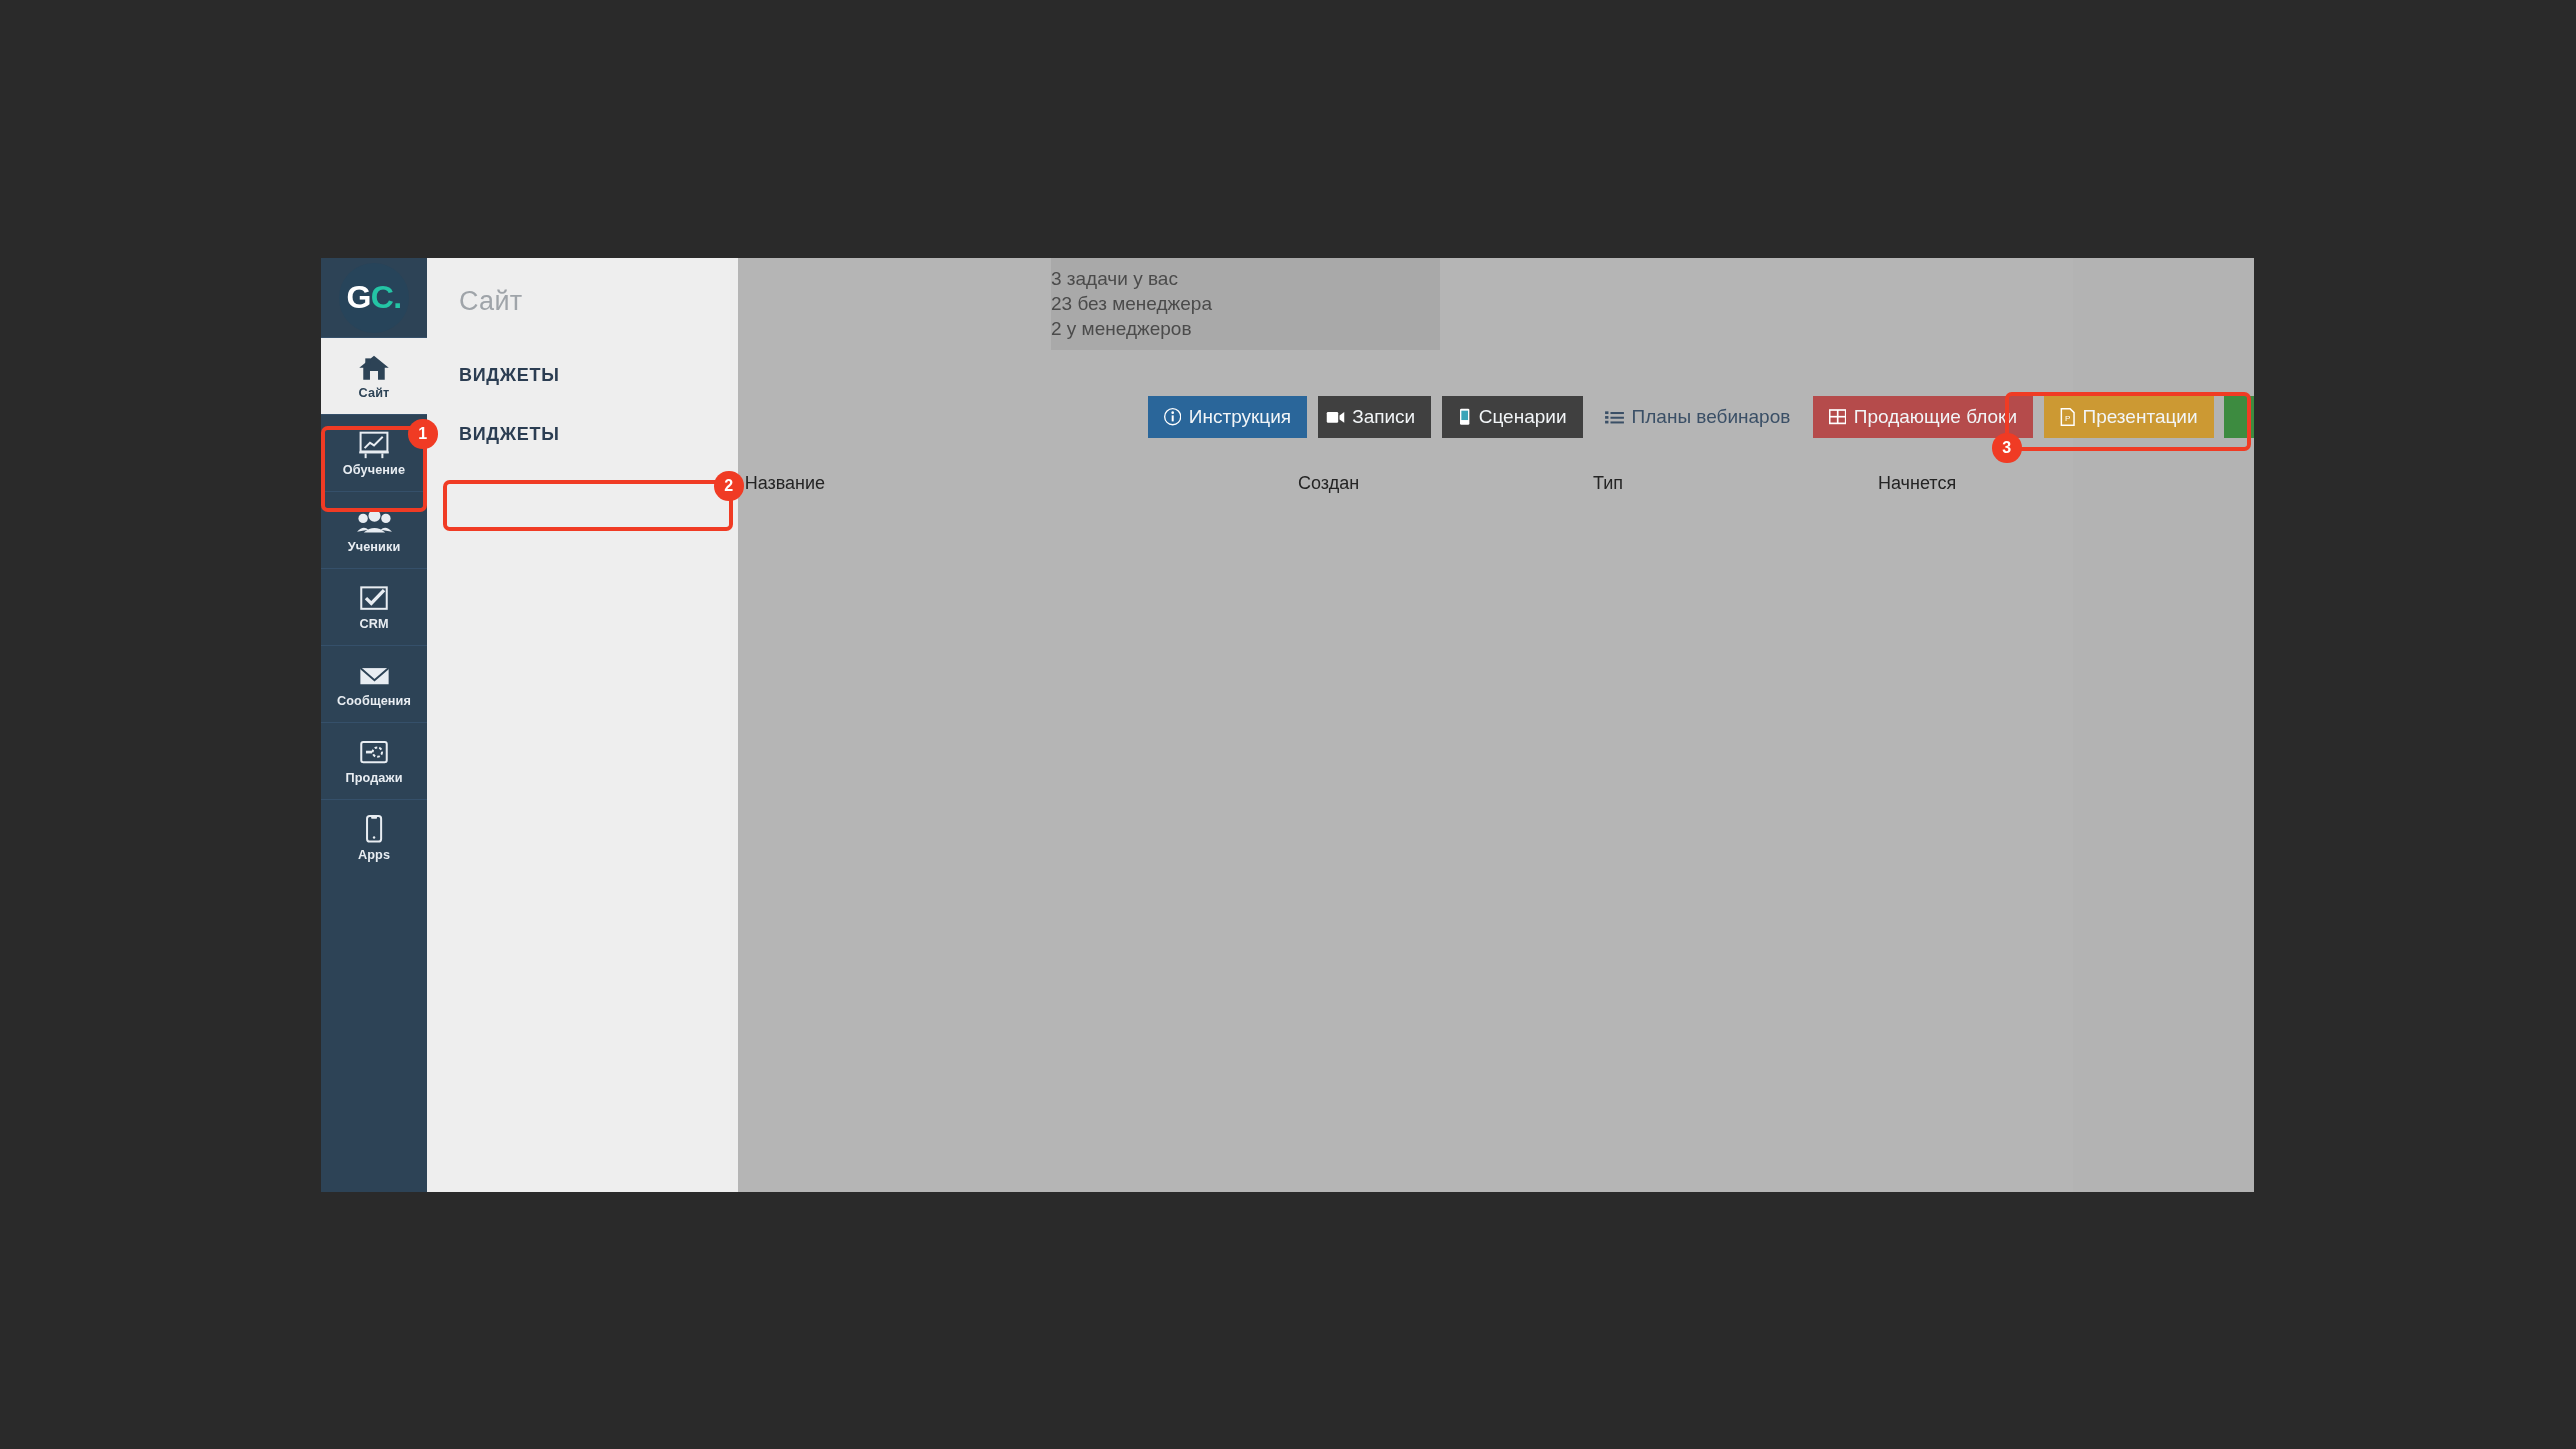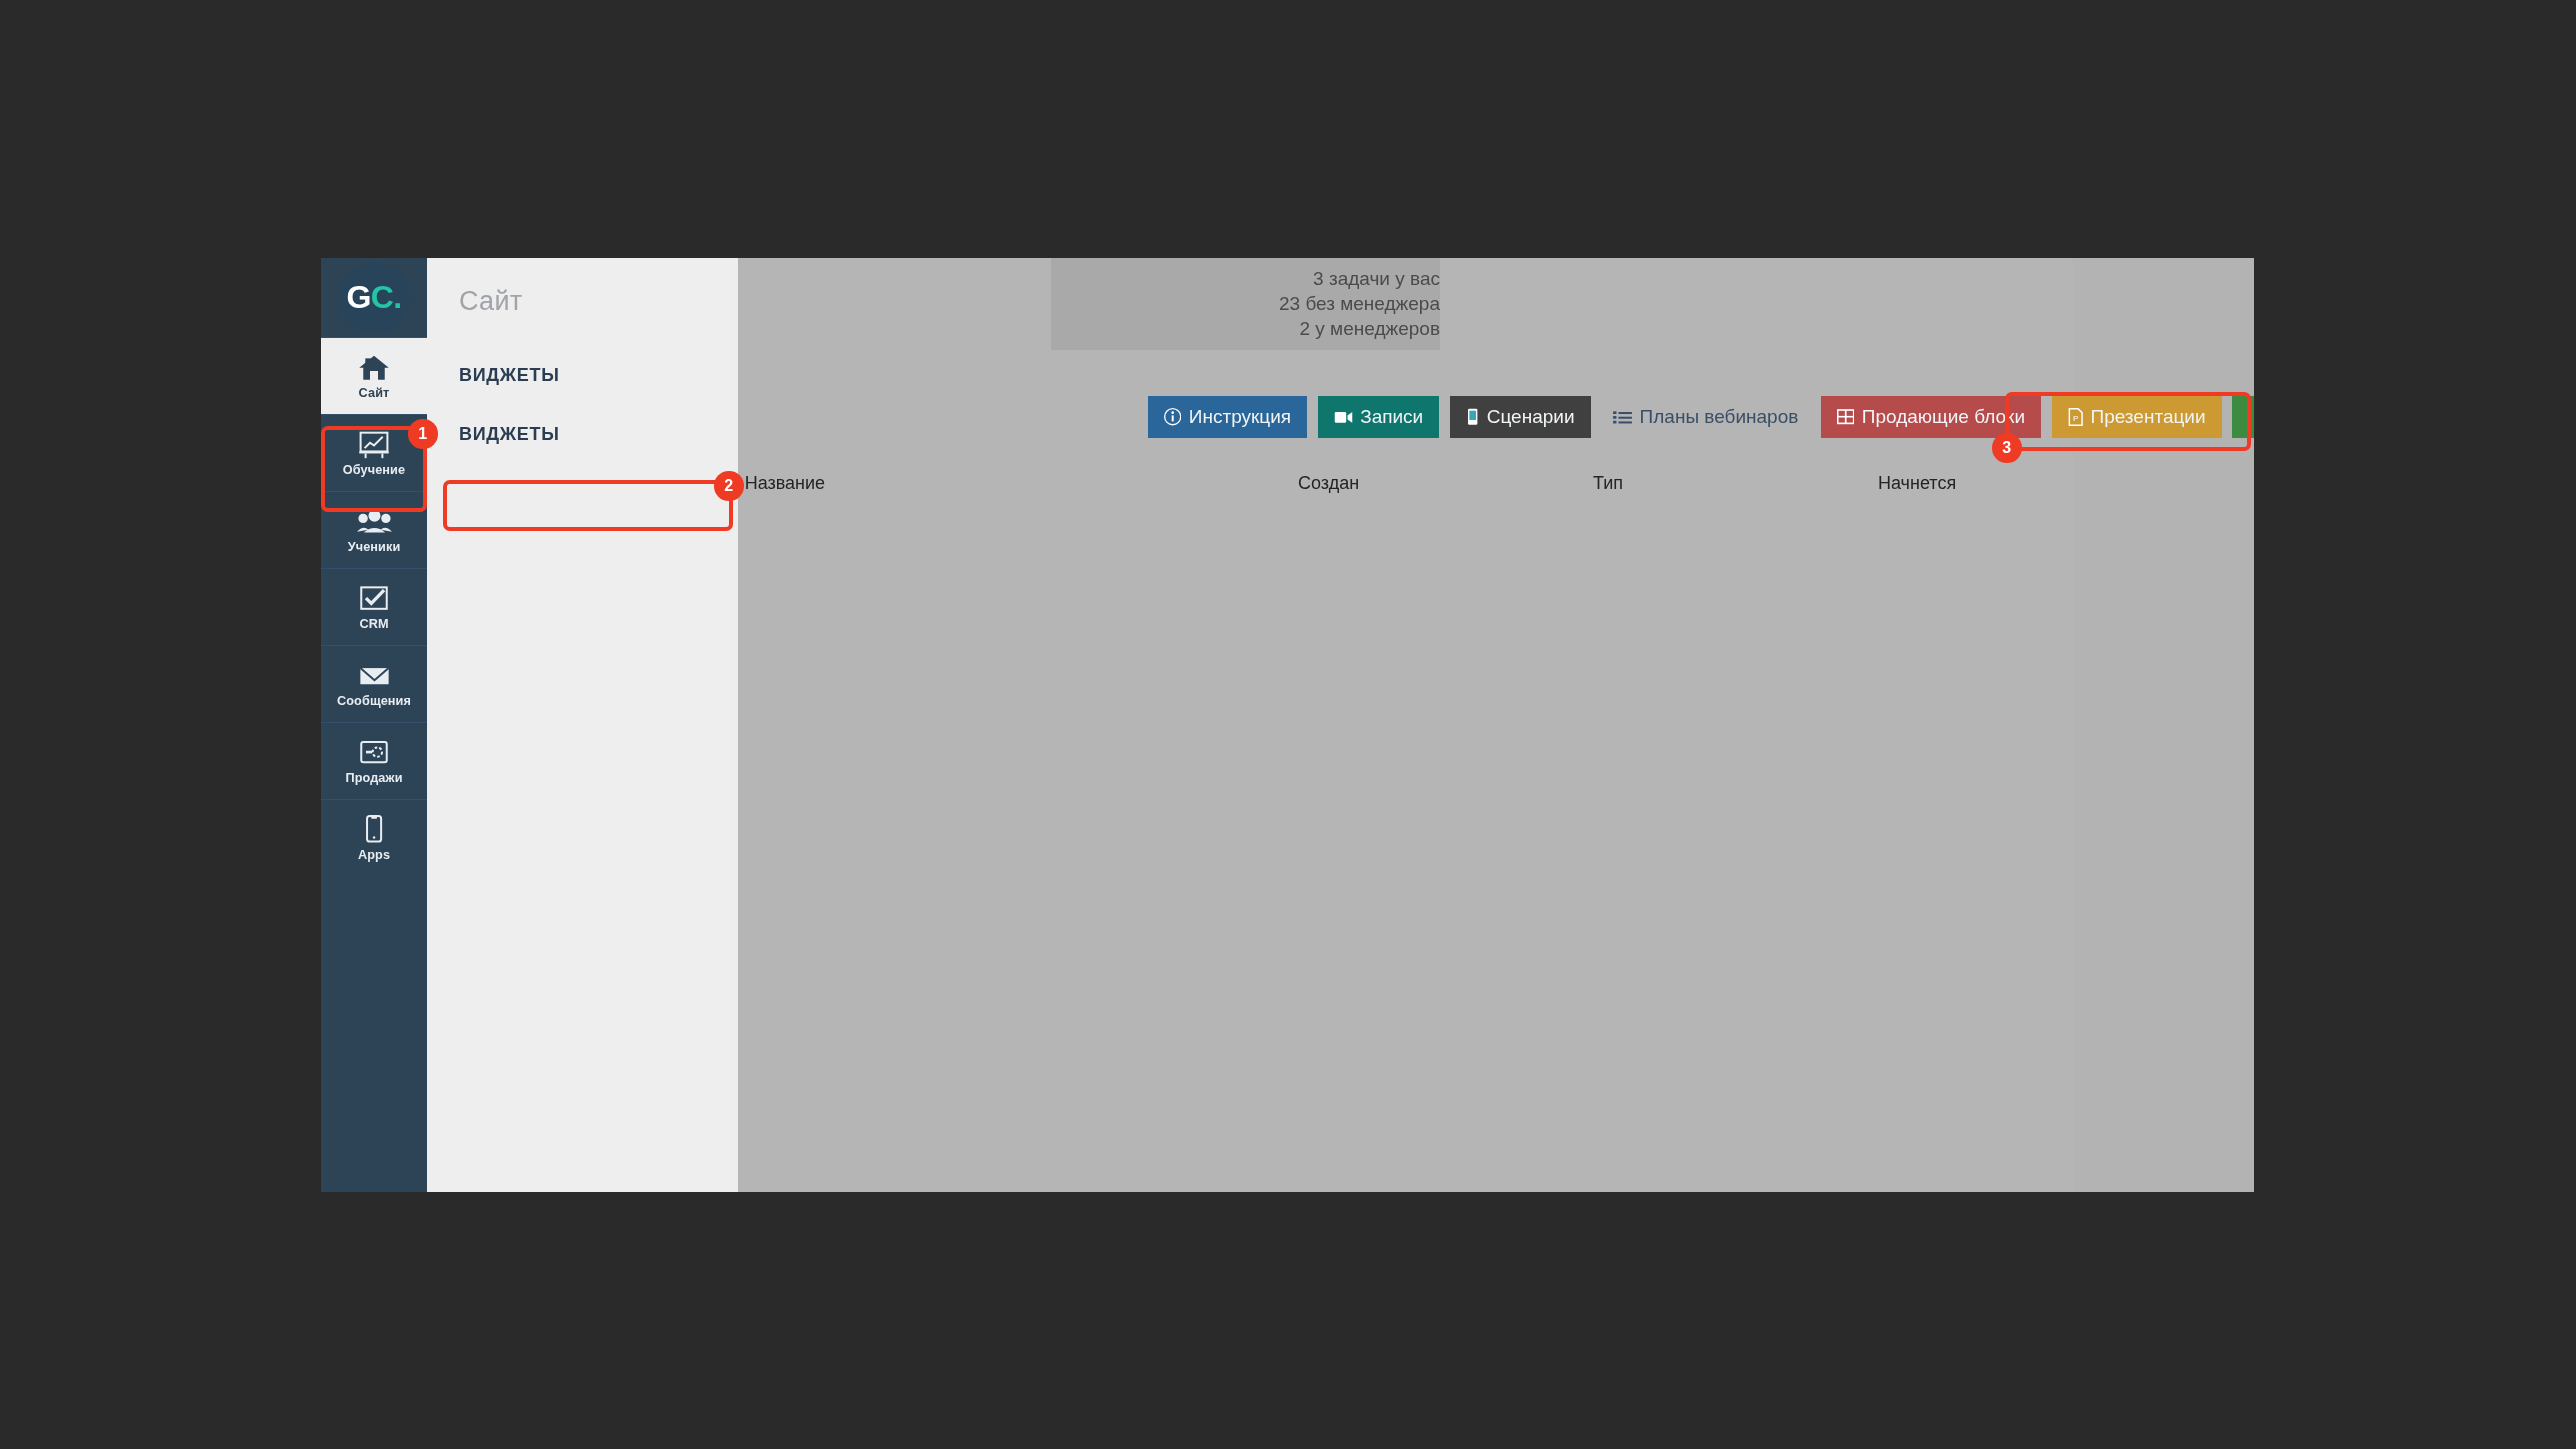--- a/index.html
+++ b/index.html
@@ -122,21 +122,21 @@
 
   #task-summary {
     position: absolute;
     left: 313px;
     top: 0px;
     width: 389px;
     height: 92px;
     background: #a9a9a9;
     display: flex;
     flex-direction: column;
-    align-items: flex-end;
+    align-items: flex-start;
     justify-content: center;
     gap: 3.4px;
   }
   #task-summary .line {
     font-size: 19px;
     color: #4b4b4b;
     white-space: nowrap;
   }
 
   
@@ -157,21 +157,21 @@
     font-size: 19px;
     color: #f2f5f7;
     border: none;
     cursor: pointer;
     white-space: nowrap;
     box-sizing: border-box;
     font-family: "Liberation Sans", sans-serif;
   }
   .tb-btn svg { display:block; flex:0 0 auto; }
   .tb-blue  { background: #2a669a; }
-  .tb-gray  { background: #0f766e; }
+  .tb-gray  { background: #404040; padding-left: 8px; }
   .tb-teal  { background: #404040; }
   .tb-plain { background: transparent; color: #3a4f66; padding: 0 12px; }
   .tb-red   { background: #b54b4b; }
   .tb-amber { background: #cc9933; }
   .tb-green { background: #3d8b40; }
 
   
   #webinar-table {
     position: absolute;
     left: 0;

